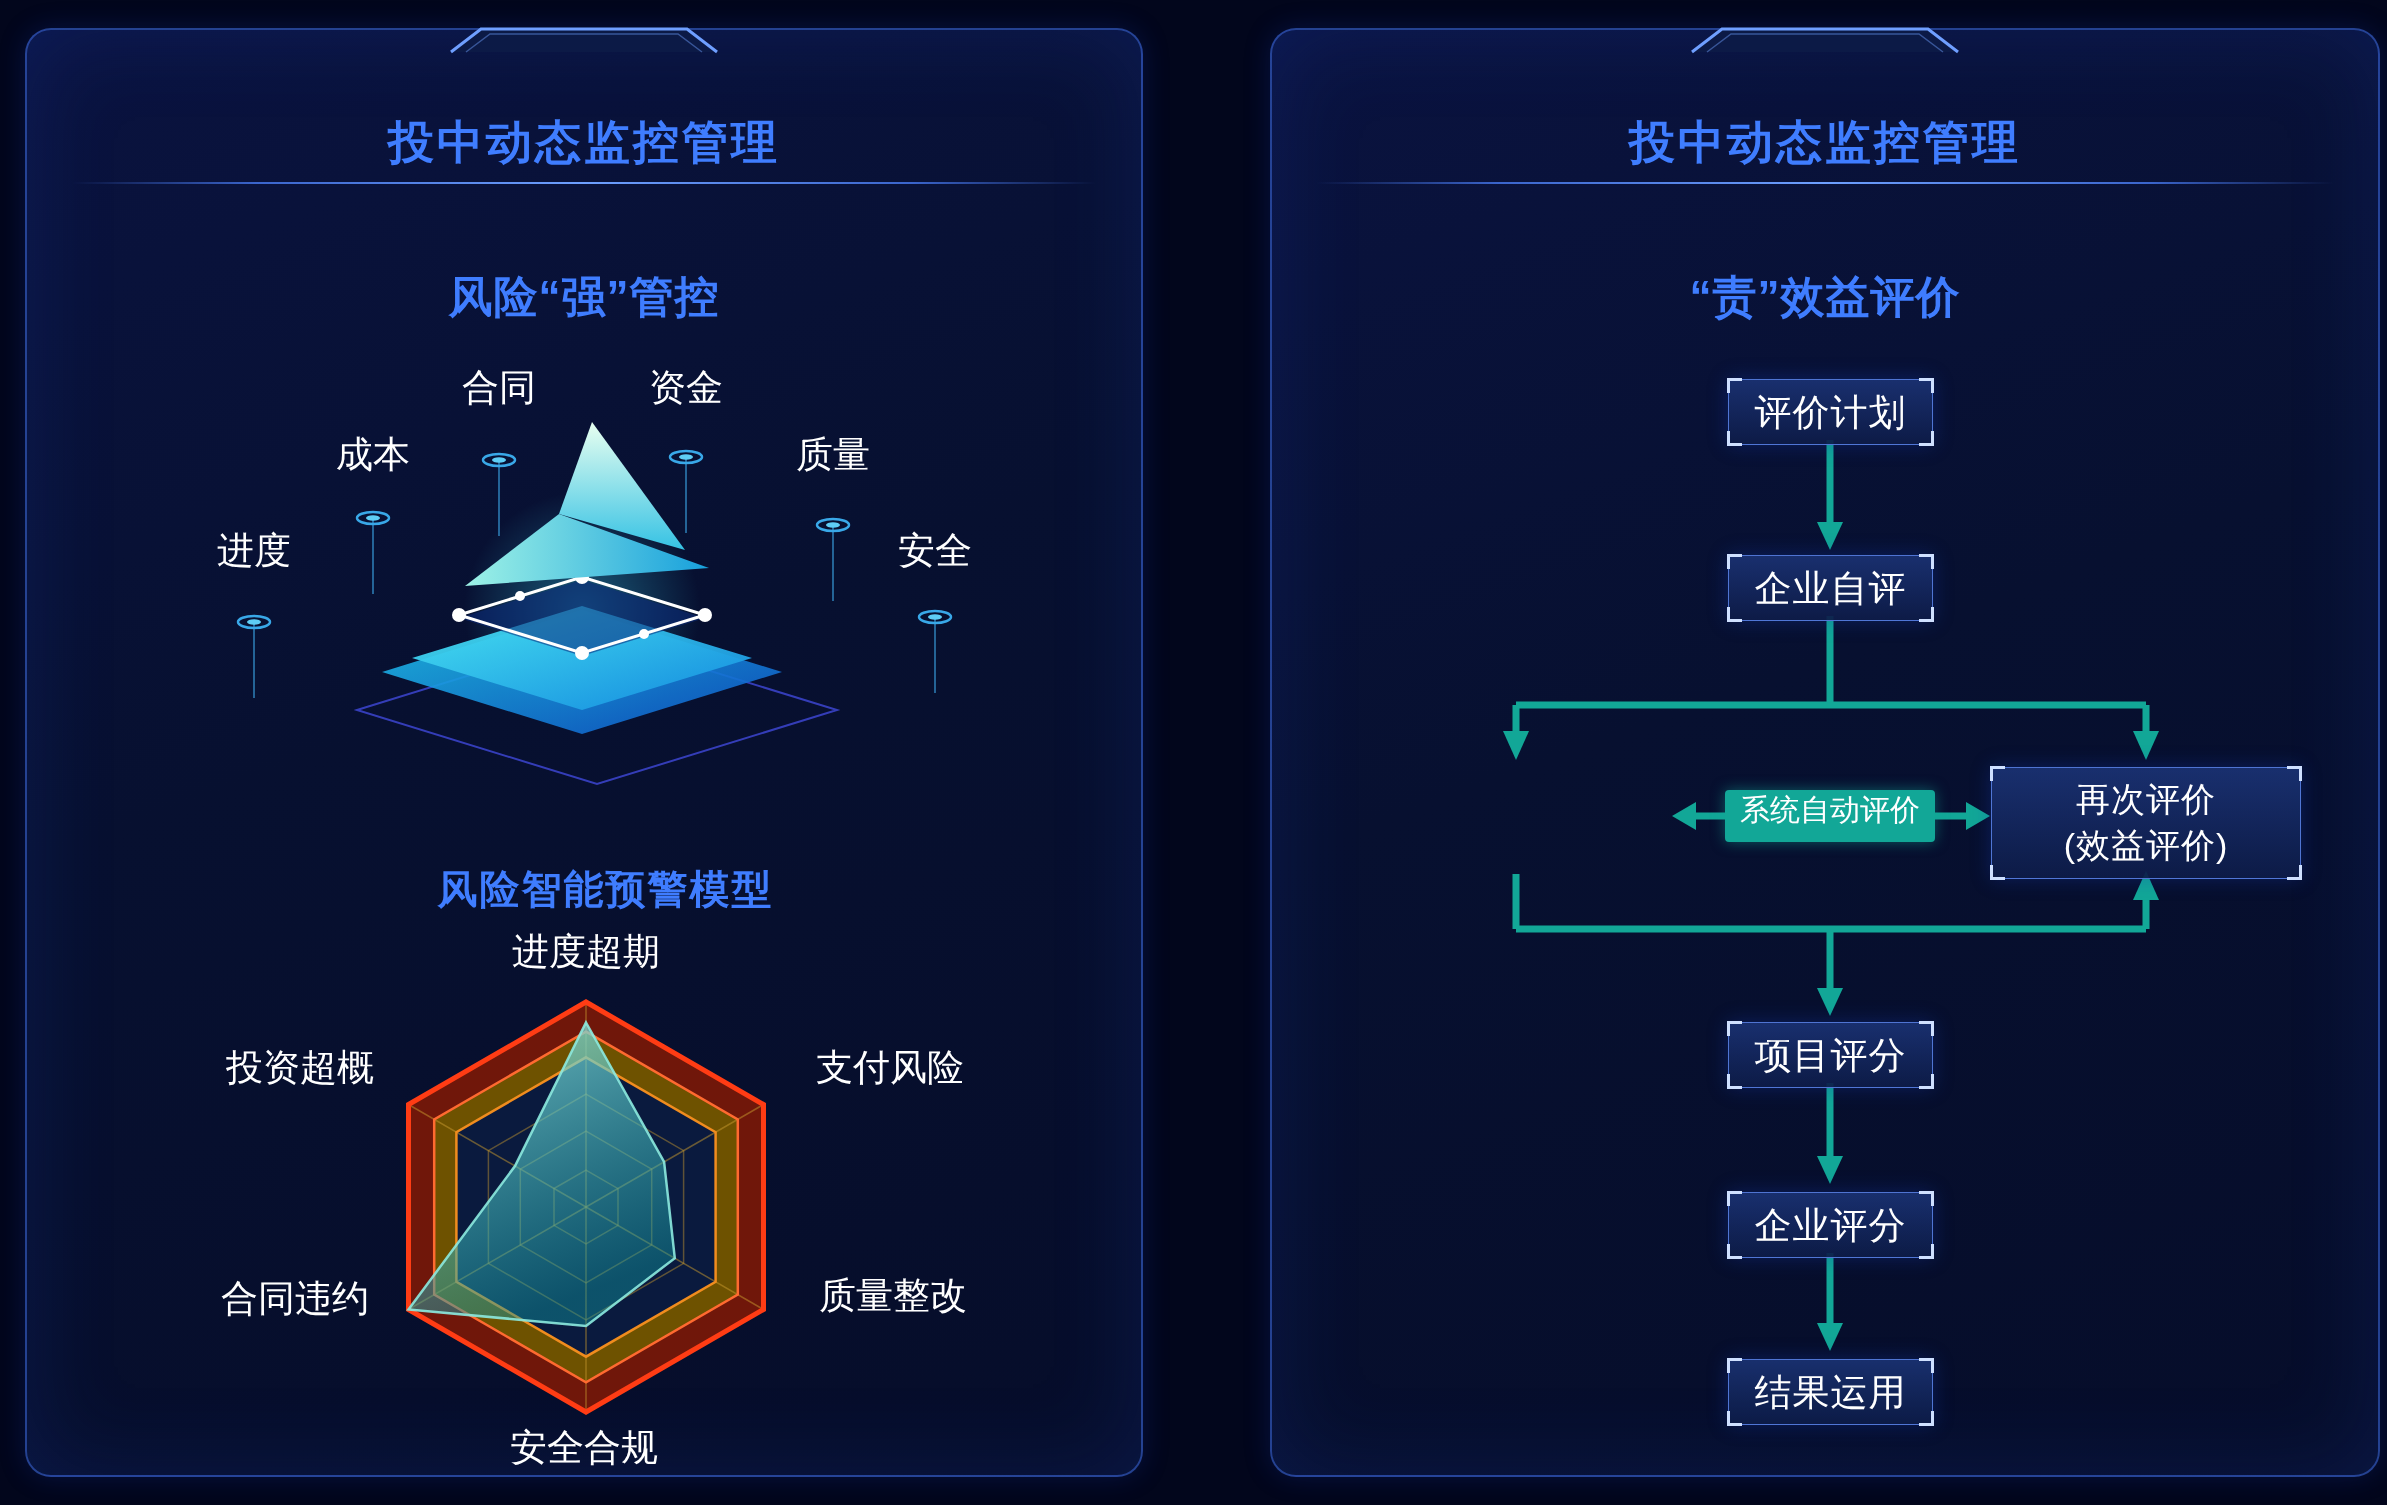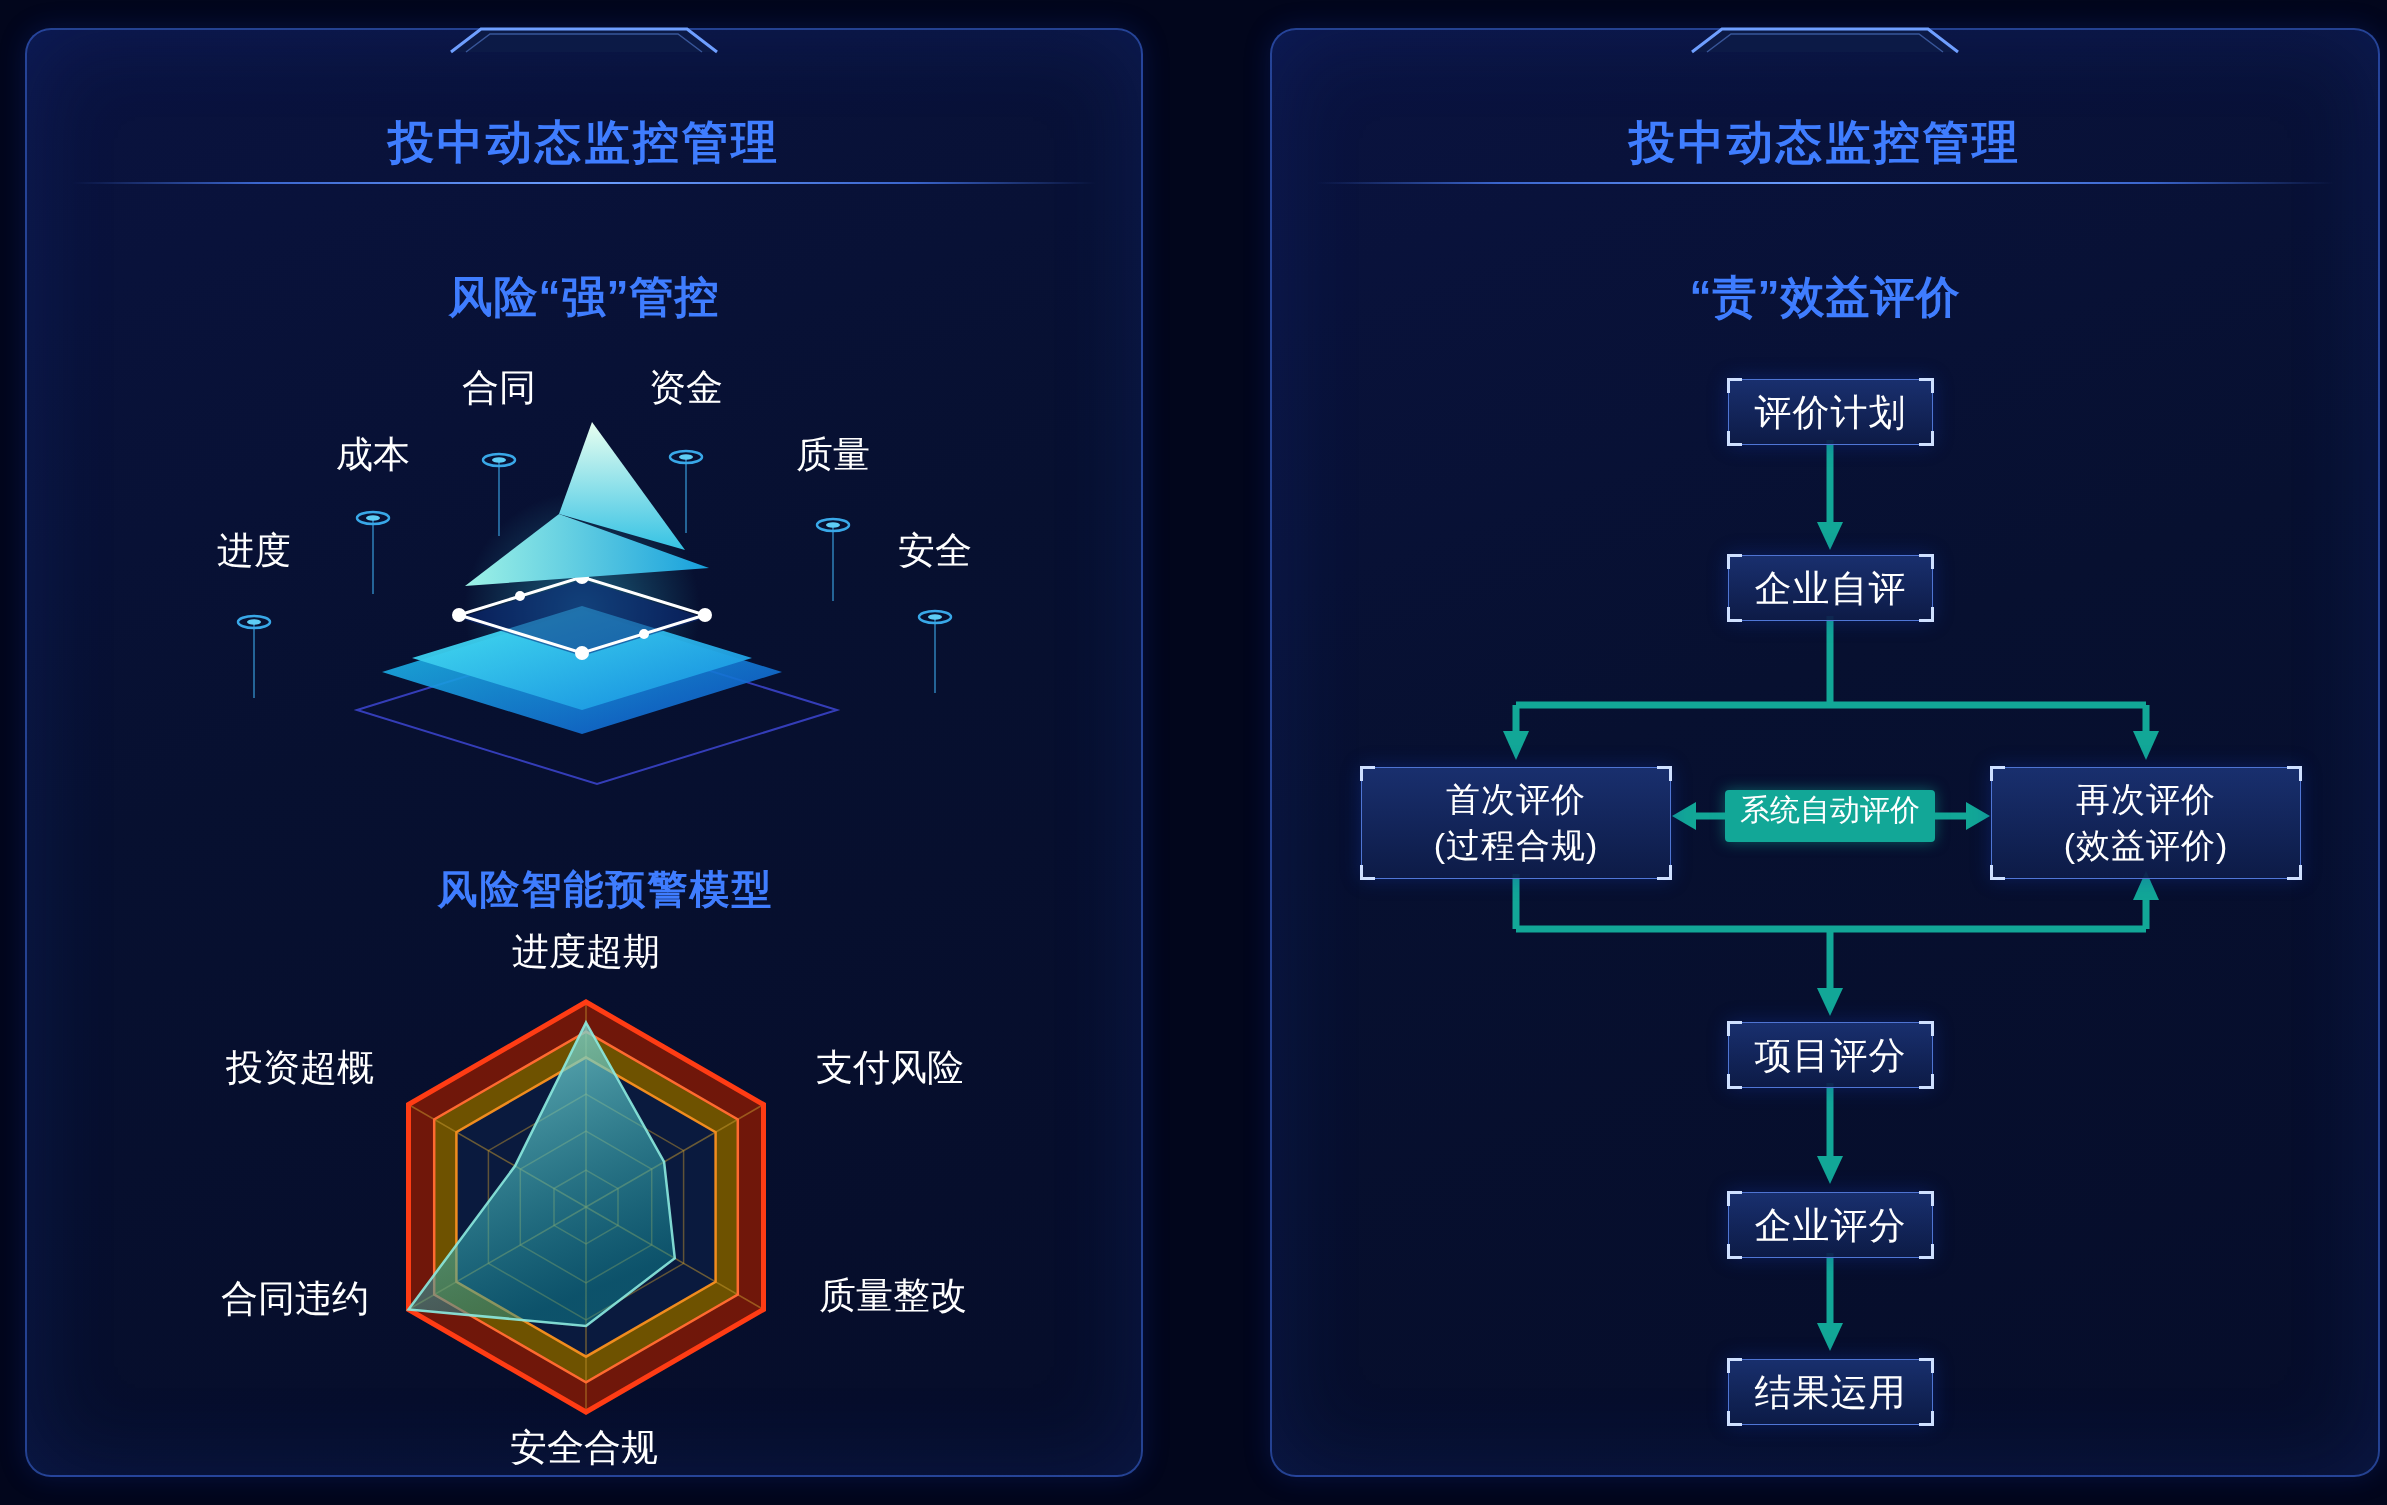--- a/index.html
+++ b/index.html
@@ -219,28 +219,20 @@
         <i class="c br"></i>
       <span>评价计划</span>
     </div>
     <div class="fbox small" style="left:456px;top:518px;width:205px;height:66px">
       <i class="c tl"></i>
         <i class="c tr"></i>
         <i class="c bl"></i>
         <i class="c br"></i>
       <span>企业自评</span>
     </div>
-    <div class="fbox wide" style="left:89px;top:730px;width:310px;height:112px">
-      <i class="c tl"></i>
-        <i class="c tr"></i>
-        <i class="c bl"></i>
-        <i class="c br"></i>
-      <span>首次评价</span>
-      <span>(过程合规)</span>
-    </div>
     <div class="fbox wide" style="left:719px;top:730px;width:310px;height:112px">
       <i class="c tl"></i>
         <i class="c tr"></i>
         <i class="c bl"></i>
         <i class="c br"></i>
       <span>再次评价</span>
       <span>(效益评价)</span>
     </div>
     <div class="auto-pill">
       <span>系统自动评价</span>

